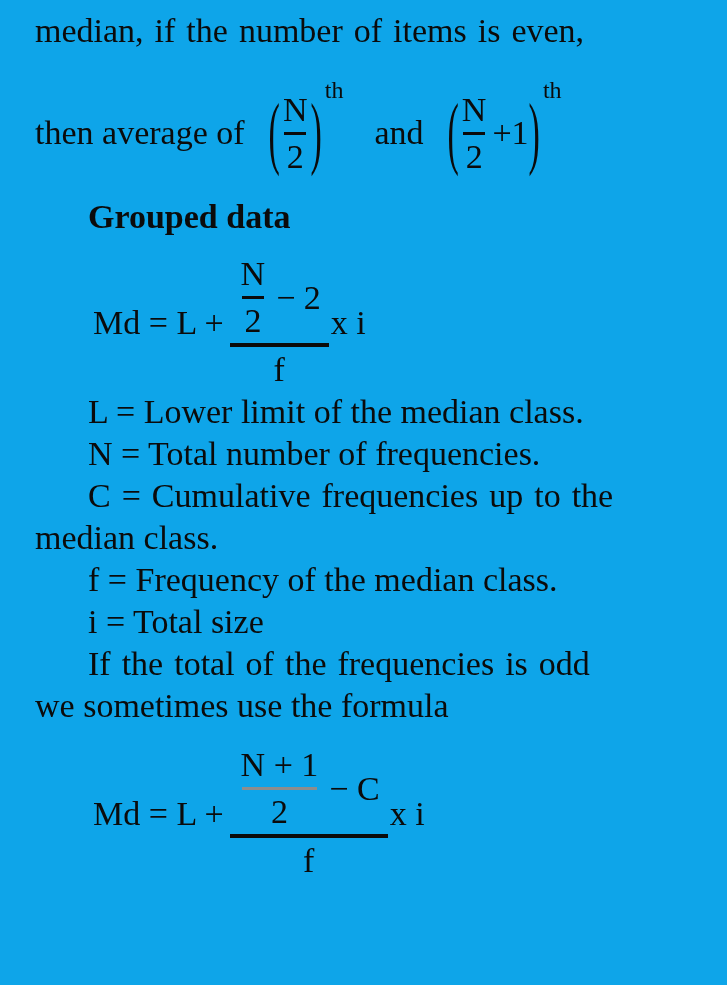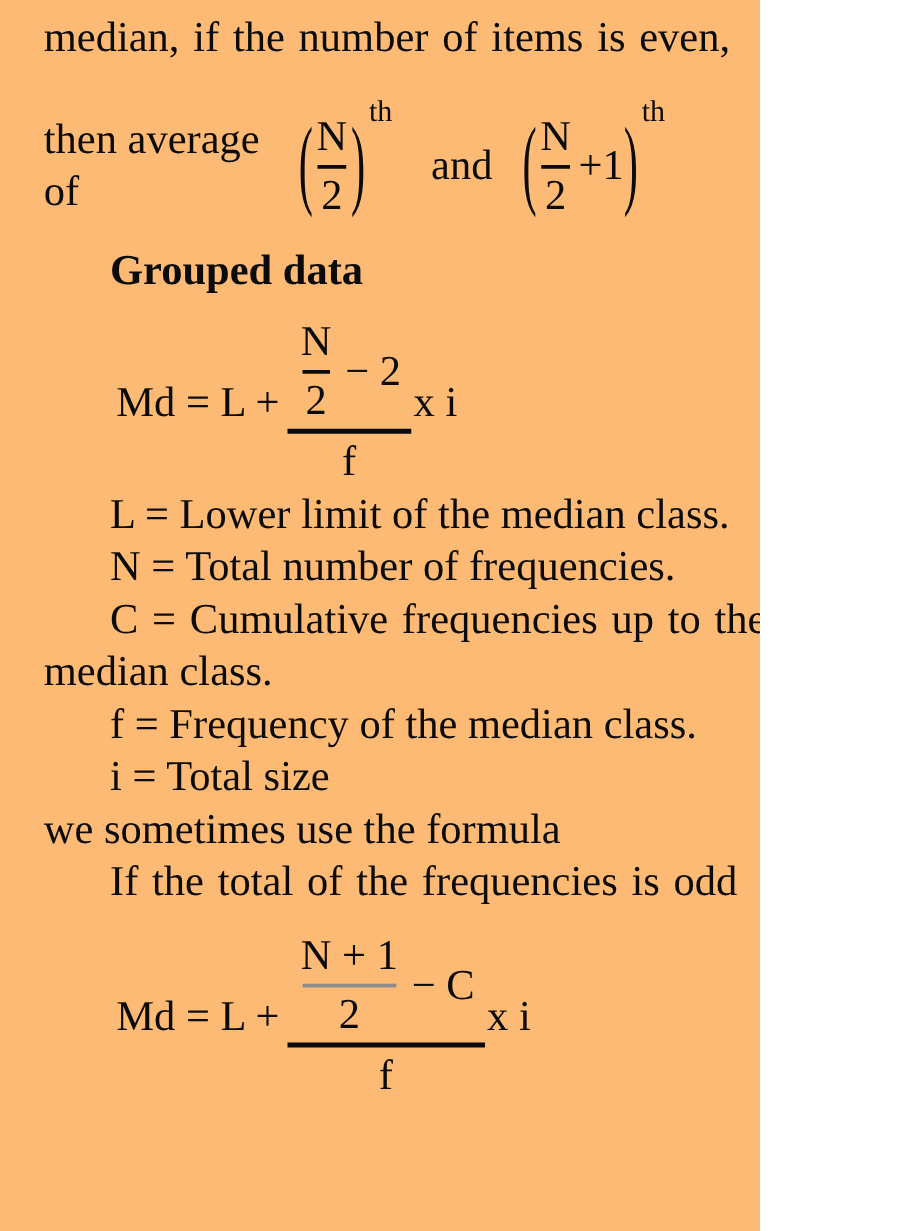--- a/index.html
+++ b/index.html
@@ -1,21 +1,21 @@
 <!DOCTYPE html>
 <html><head>
 <meta charset="utf-8">
 <style>
   html, body { margin:0; padding:0; background:#ffffff; }
   .page {
     position:relative;
     box-sizing:border-box;
-    width:608px; height:985px;
+    width:727px; height:985px;
     padding:10px 76px 0 35px;
-    background:#fdba74;
+    background:#0ea5e9;
     color:#0b0b0b;
     font-family:"Liberation Serif","DejaVu Serif",serif;
     font-size:34px;
     line-height:42px;
     overflow:hidden;
   }
   .line { white-space:nowrap; }
   .indent { padding-left:53px; }
   .bold { font-weight:bold; }
   .stretch { word-spacing:2.5px; }
@@ -110,22 +110,22 @@
     <span class="side">x i</span>
   </div>
 
   <div class="line indent">L = Lower limit of the median class.</div>
   <div class="line indent">N = Total number of frequencies.</div>
   <div class="line indent stretch">C = Cumulative frequencies up to the</div>
   <div class="line">median class.</div>
   <div class="line indent">f = Frequency of the median class.</div>
   <div class="line indent">i = Total size</div>
 
+  <div class="line indent stretch">If the total of the frequencies is odd</div>
   <div class="line">we sometimes use the formula</div>
-  <div class="line indent stretch">If the total of the frequencies is odd</div>
 
   <div class="dformula f2">
     <span class="side">Md = L +</span>
     <span class="bigfrac">
       <span class="bignum">
         <span class="frac">
           <span class="num">N + 1</span>
           <span class="fbar"></span>
           <span class="den">2</span>
         </span>

